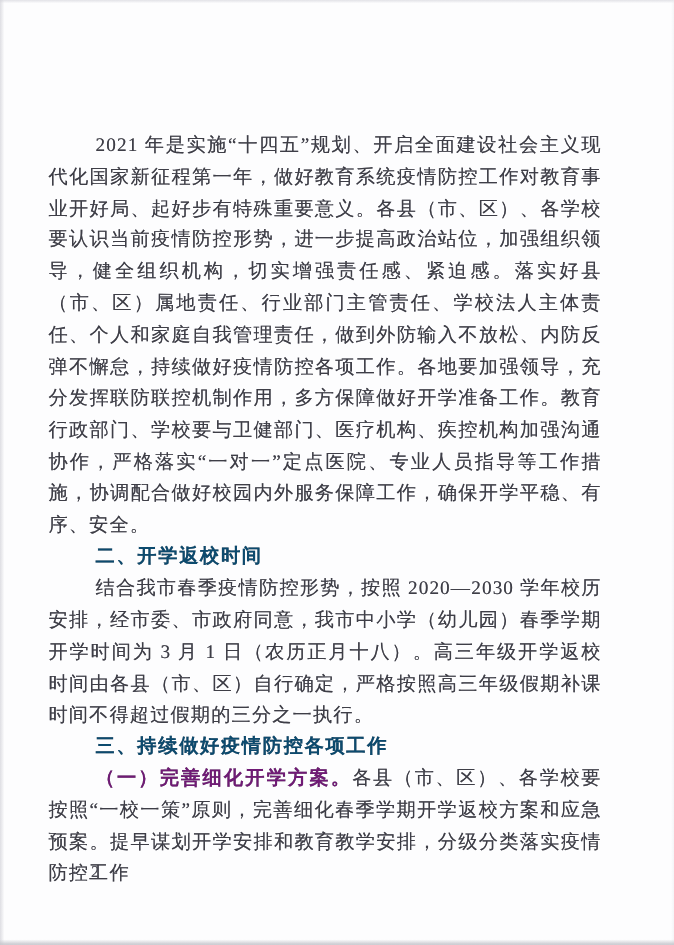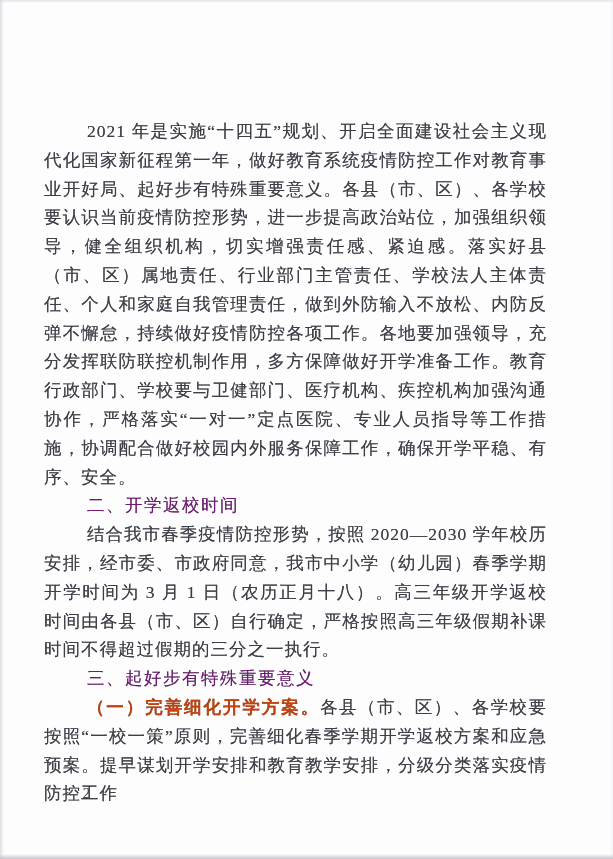--- a/index.html
+++ b/index.html
@@ -45,27 +45,27 @@
     margin: 0;
     font-size: 17.5px;
     line-height: 28.8px;
     letter-spacing: 1px;
     text-align: justify;
     text-indent: 2.45em;
     text-shadow: 0 0 .5px rgba(62,62,71,.65);
   }
   .para.heading {
     font-family: "Liberation Sans", "DejaVu Sans", sans-serif;
-    font-weight: 400;
-    color: #701a75;
+    font-weight: 700;
+    color: #0c4a6e;
     letter-spacing: 1.5px;
   }
   .para .lead {
     font-weight: 700;
-    color: #c2410c;
+    color: #701a75;
     letter-spacing: 1.5px;
   }
   .page-number {
     position: absolute;
     left: 66px;
     top: 785px;
     font-size: 15px;
     letter-spacing: 4px;
     color: #4a4a54;
     text-shadow: 0 0 .5px rgba(70,70,80,.6);
@@ -77,18 +77,18 @@
 <div class="page">
   <div class="edge-top"></div>
   <div class="edge-left"></div>
   <div class="edge-right"></div>
   <div class="edge-bottom"></div>
 
   <div class="content" id="doc-body">
       <p class="para body">2021 年是实施“十四五”规划、开启全面建设社会主义现代化国家新征程第一年，做好教育系统疫情防控工作对教育事业开好局、起好步有特殊重要意义。各县（市、区）、各学校要认识当前疫情防控形势，进一步提高政治站位，加强组织领导，健全组织机构，切实增强责任感、紧迫感。落实好县（市、区）属地责任、行业部门主管责任、学校法人主体责任、个人和家庭自我管理责任，做到外防输入不放松、内防反弹不懈怠，持续做好疫情防控各项工作。各地要加强领导，充分发挥联防联控机制作用，多方保障做好开学准备工作。教育行政部门、学校要与卫健部门、医疗机构、疾控机构加强沟通协作，严格落实“一对一”定点医院、专业人员指导等工作措施，协调配合做好校园内外服务保障工作，确保开学平稳、有序、安全。</p>
       <p class="para heading">二、开学返校时间</p>
       <p class="para body">结合我市春季疫情防控形势，按照 2020—2030 学年校历安排，经市委、市政府同意，我市中小学（幼儿园）春季学期开学时间为 3 月 1 日（农历正月十八）。高三年级开学返校时间由各县（市、区）自行确定，严格按照高三年级假期补课时间不得超过假期的三分之一执行。</p>
-      <p class="para heading">三、起好步有特殊重要意义</p>
+      <p class="para heading">三、持续做好疫情防控各项工作</p>
       <p class="para body"><b class="lead">（一）完善细化开学方案。</b>各县（市、区）、各学校要按照“一校一策”原则，完善细化春季学期开学返校方案和应急预案。提早谋划开学安排和教育教学安排，分级分类落实疫情防控工作</p>
     </div>
 
   <div class="page-number">- 2 -</div>
 </div>
 
 </body></html>

